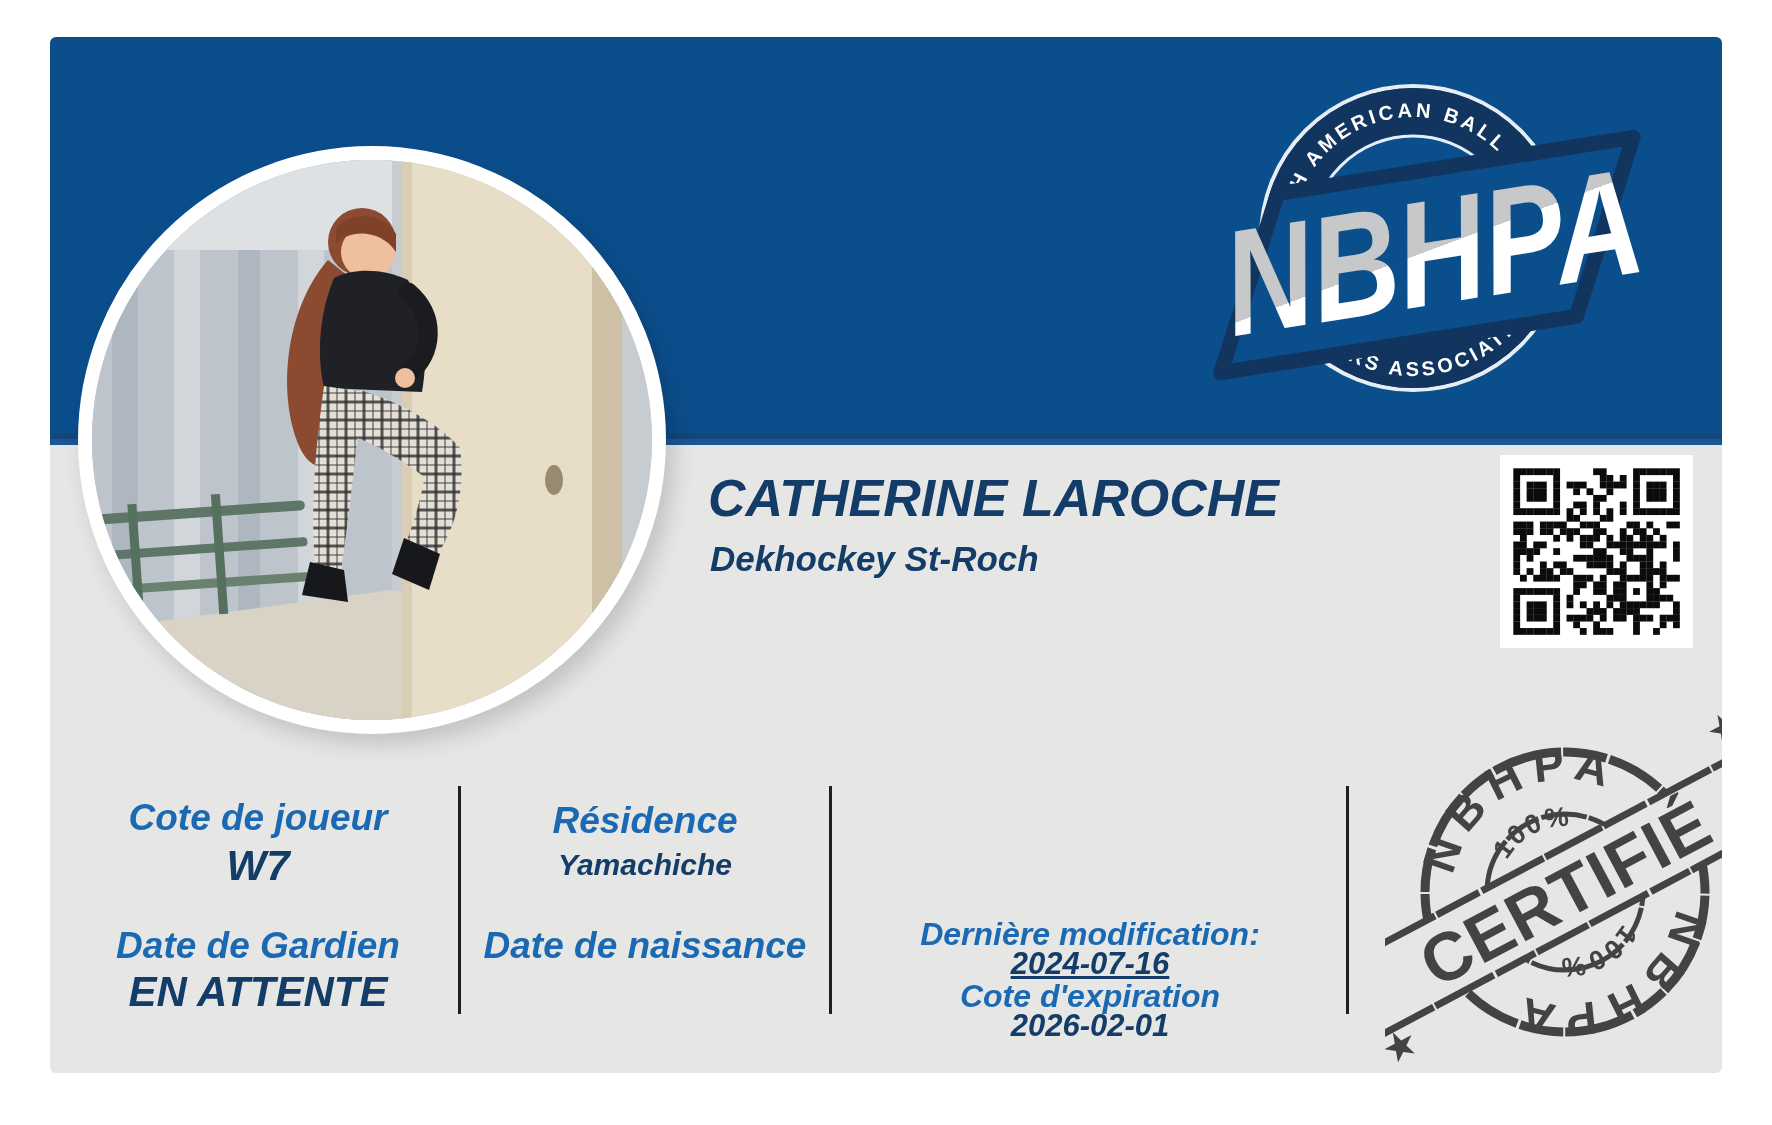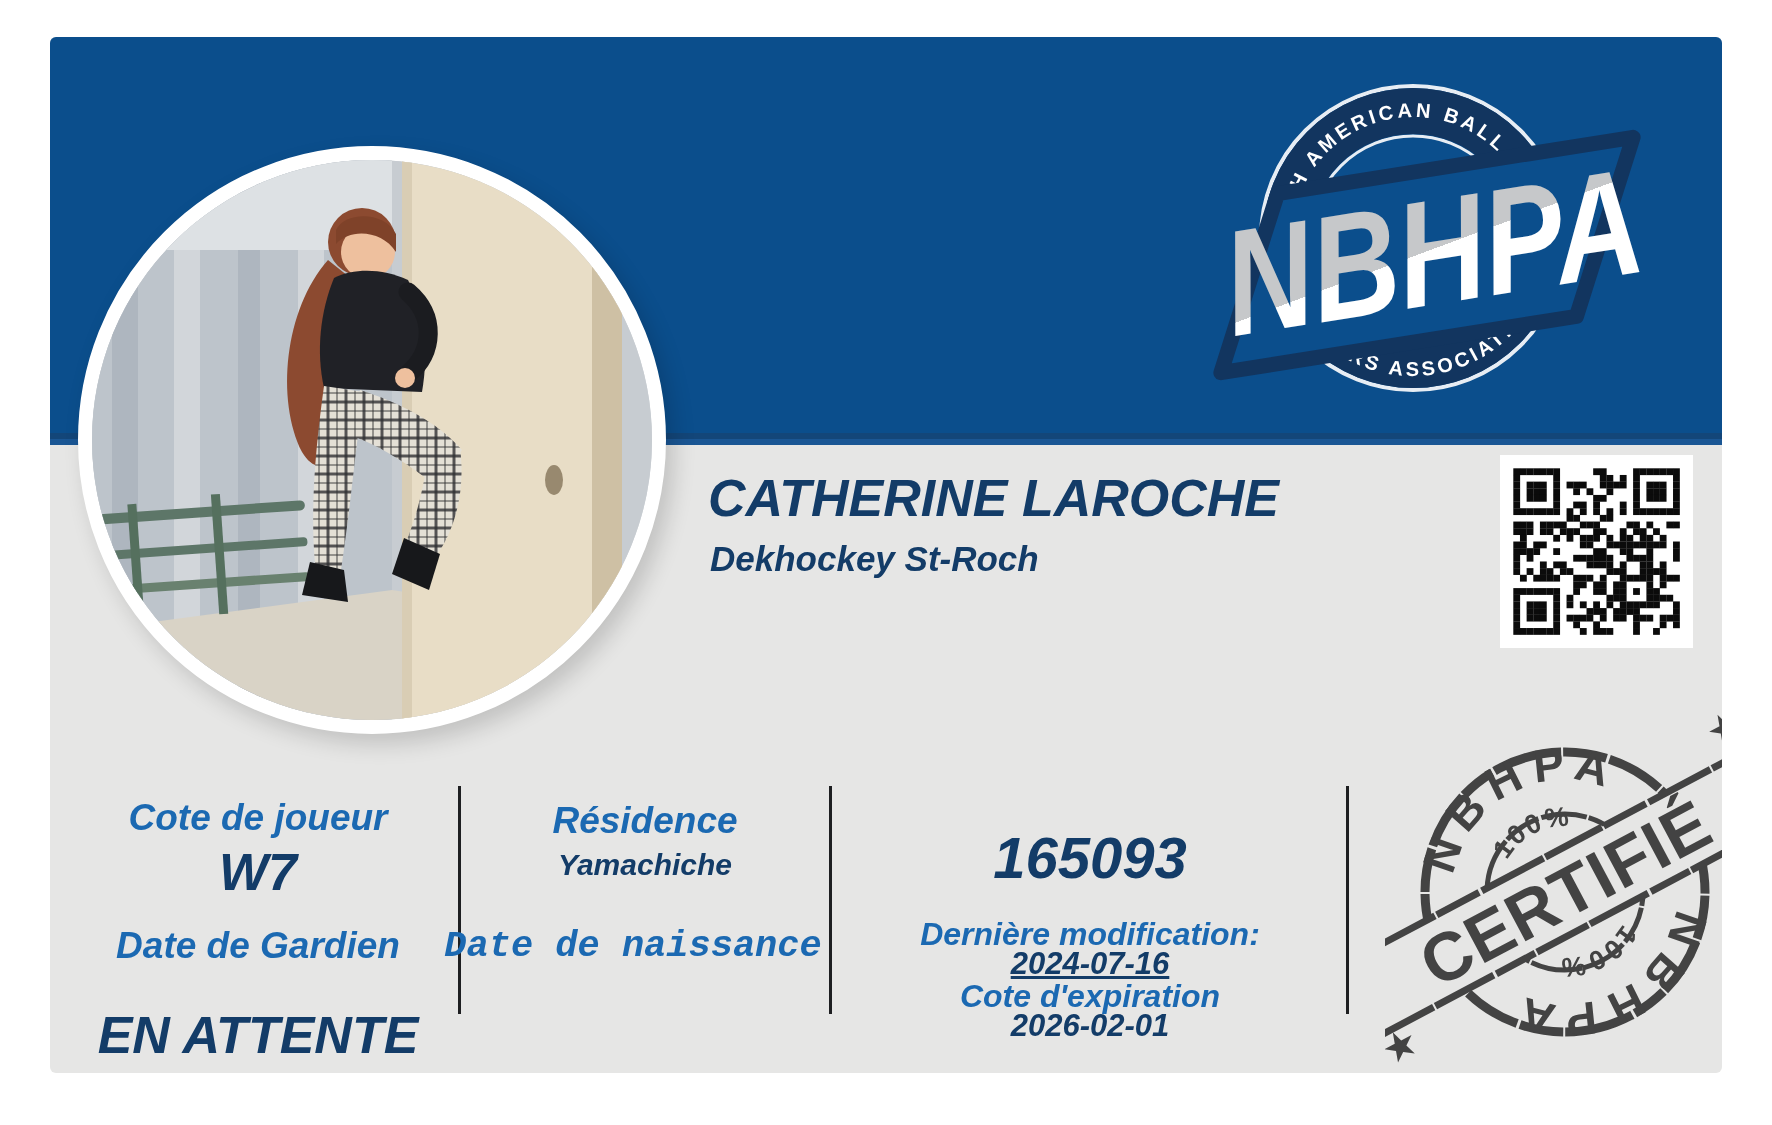--- a/index.html
+++ b/index.html
@@ -23,21 +23,21 @@
   .player-name{position:absolute;left:658px;top:431px;font-size:52px;font-weight:700;
         font-style:italic;color:var(--value-navy);letter-spacing:0px;white-space:nowrap;}
   .team-name{position:absolute;left:660px;top:502px;font-size:35px;font-weight:700;
         font-style:italic;color:var(--value-navy);white-space:nowrap;text-align:center;}
   .qr{position:absolute;left:1450px;top:418px;width:193px;height:193px;background:#ffffff;}
   .divider{position:absolute;width:3px;height:228px;top:749px;background:var(--divider);}
   .d1{left:408px;} .d2{left:779px;} .d3{left:1296px;}
   .cell{position:absolute;transform:translateX(-50%);white-space:nowrap;text-align:center;}
   .lbl{font-weight:700;font-style:italic;color:var(--label-blue);}
   .val{font-weight:700;font-style:italic;color:var(--value-navy);}
-  .fs37{font-size:37px;} .fs42{font-size:52px;} .fs30{font-size:30px;}
+  .fs37{font-size:37px;} .fs42{font-size:42px;} .fs30{font-size:30px;}
   .fs58{font-size:58px;} .fs28{font-size:32px;} .fs31{font-size:31px;}
   .stamp{position:absolute;left:1335px;top:675px;width:360px;height:360px;opacity:.88;}
   .stamp text{fill:var(--stamp-ink);}
 </style>
 </head>
 <body>
 
 <div class="page">
   <div class="card">
 
@@ -446,28 +446,27 @@
         </svg>
     </div>
 
     <div class="divider d1"></div>
     <div class="divider d2"></div>
     <div class="divider d3"></div>
 
     <div class="cell lbl fs37" style="left:208px;top:760px;text-align:right;">Cote de joueur</div>
     <div class="cell val fs42" style="left:208px;top:805px;">W7</div>
     <div class="cell lbl fs37" style="left:208px;top:888px;">Date de Gardien</div>
-    <div class="cell val fs42" style="left:208px;top:931px;margin-top:37px;">EN ATTENTE</div>
+    <div class="cell val fs42" style="left:208px;top:931px;">EN ATTENTE</div>
 
     <div class="cell lbl fs37" style="left:595px;top:763px;">Résidence</div>
     <div class="cell val fs30" style="left:595px;top:811px;">Yamachiche</div>
-    <div class="cell lbl fs37" style="left:583px;top:888px;font-family:Liberation Mono, monospace;">Date de naissance</div>
+    <div class="cell lbl fs37" style="left:595px;top:888px;">Date de naissance</div>
     <div class="cell val fs30" style="left:595px;top:934px;"></div>
 
-    <div class="cell val fs58" style="left:1040px;top:787px;">165093</div>
     <div class="cell lbl fs28" style="left:1040px;top:879px;">Dernière modification:</div>
     <div class="cell val fs31" style="left:1040px;top:909px;text-decoration:underline;">2024-07-16</div>
     <div class="cell lbl fs28" style="left:1040px;top:941px;">Cote d'expiration</div>
     <div class="cell val fs31" style="left:1040px;top:971px;">2026-02-01</div>
 
     <svg class="stamp" viewBox="0 0 360 360">
       <defs>
         <path id="stampOuter" d="M 68 180 A 112 112 0 1 1 292 180 A 112 112 0 1 1 68 180"></path>
         <path id="stampInner" d="M 114 180 A 66 66 0 1 1 246 180 A 66 66 0 1 1 114 180"></path>
       </defs>

